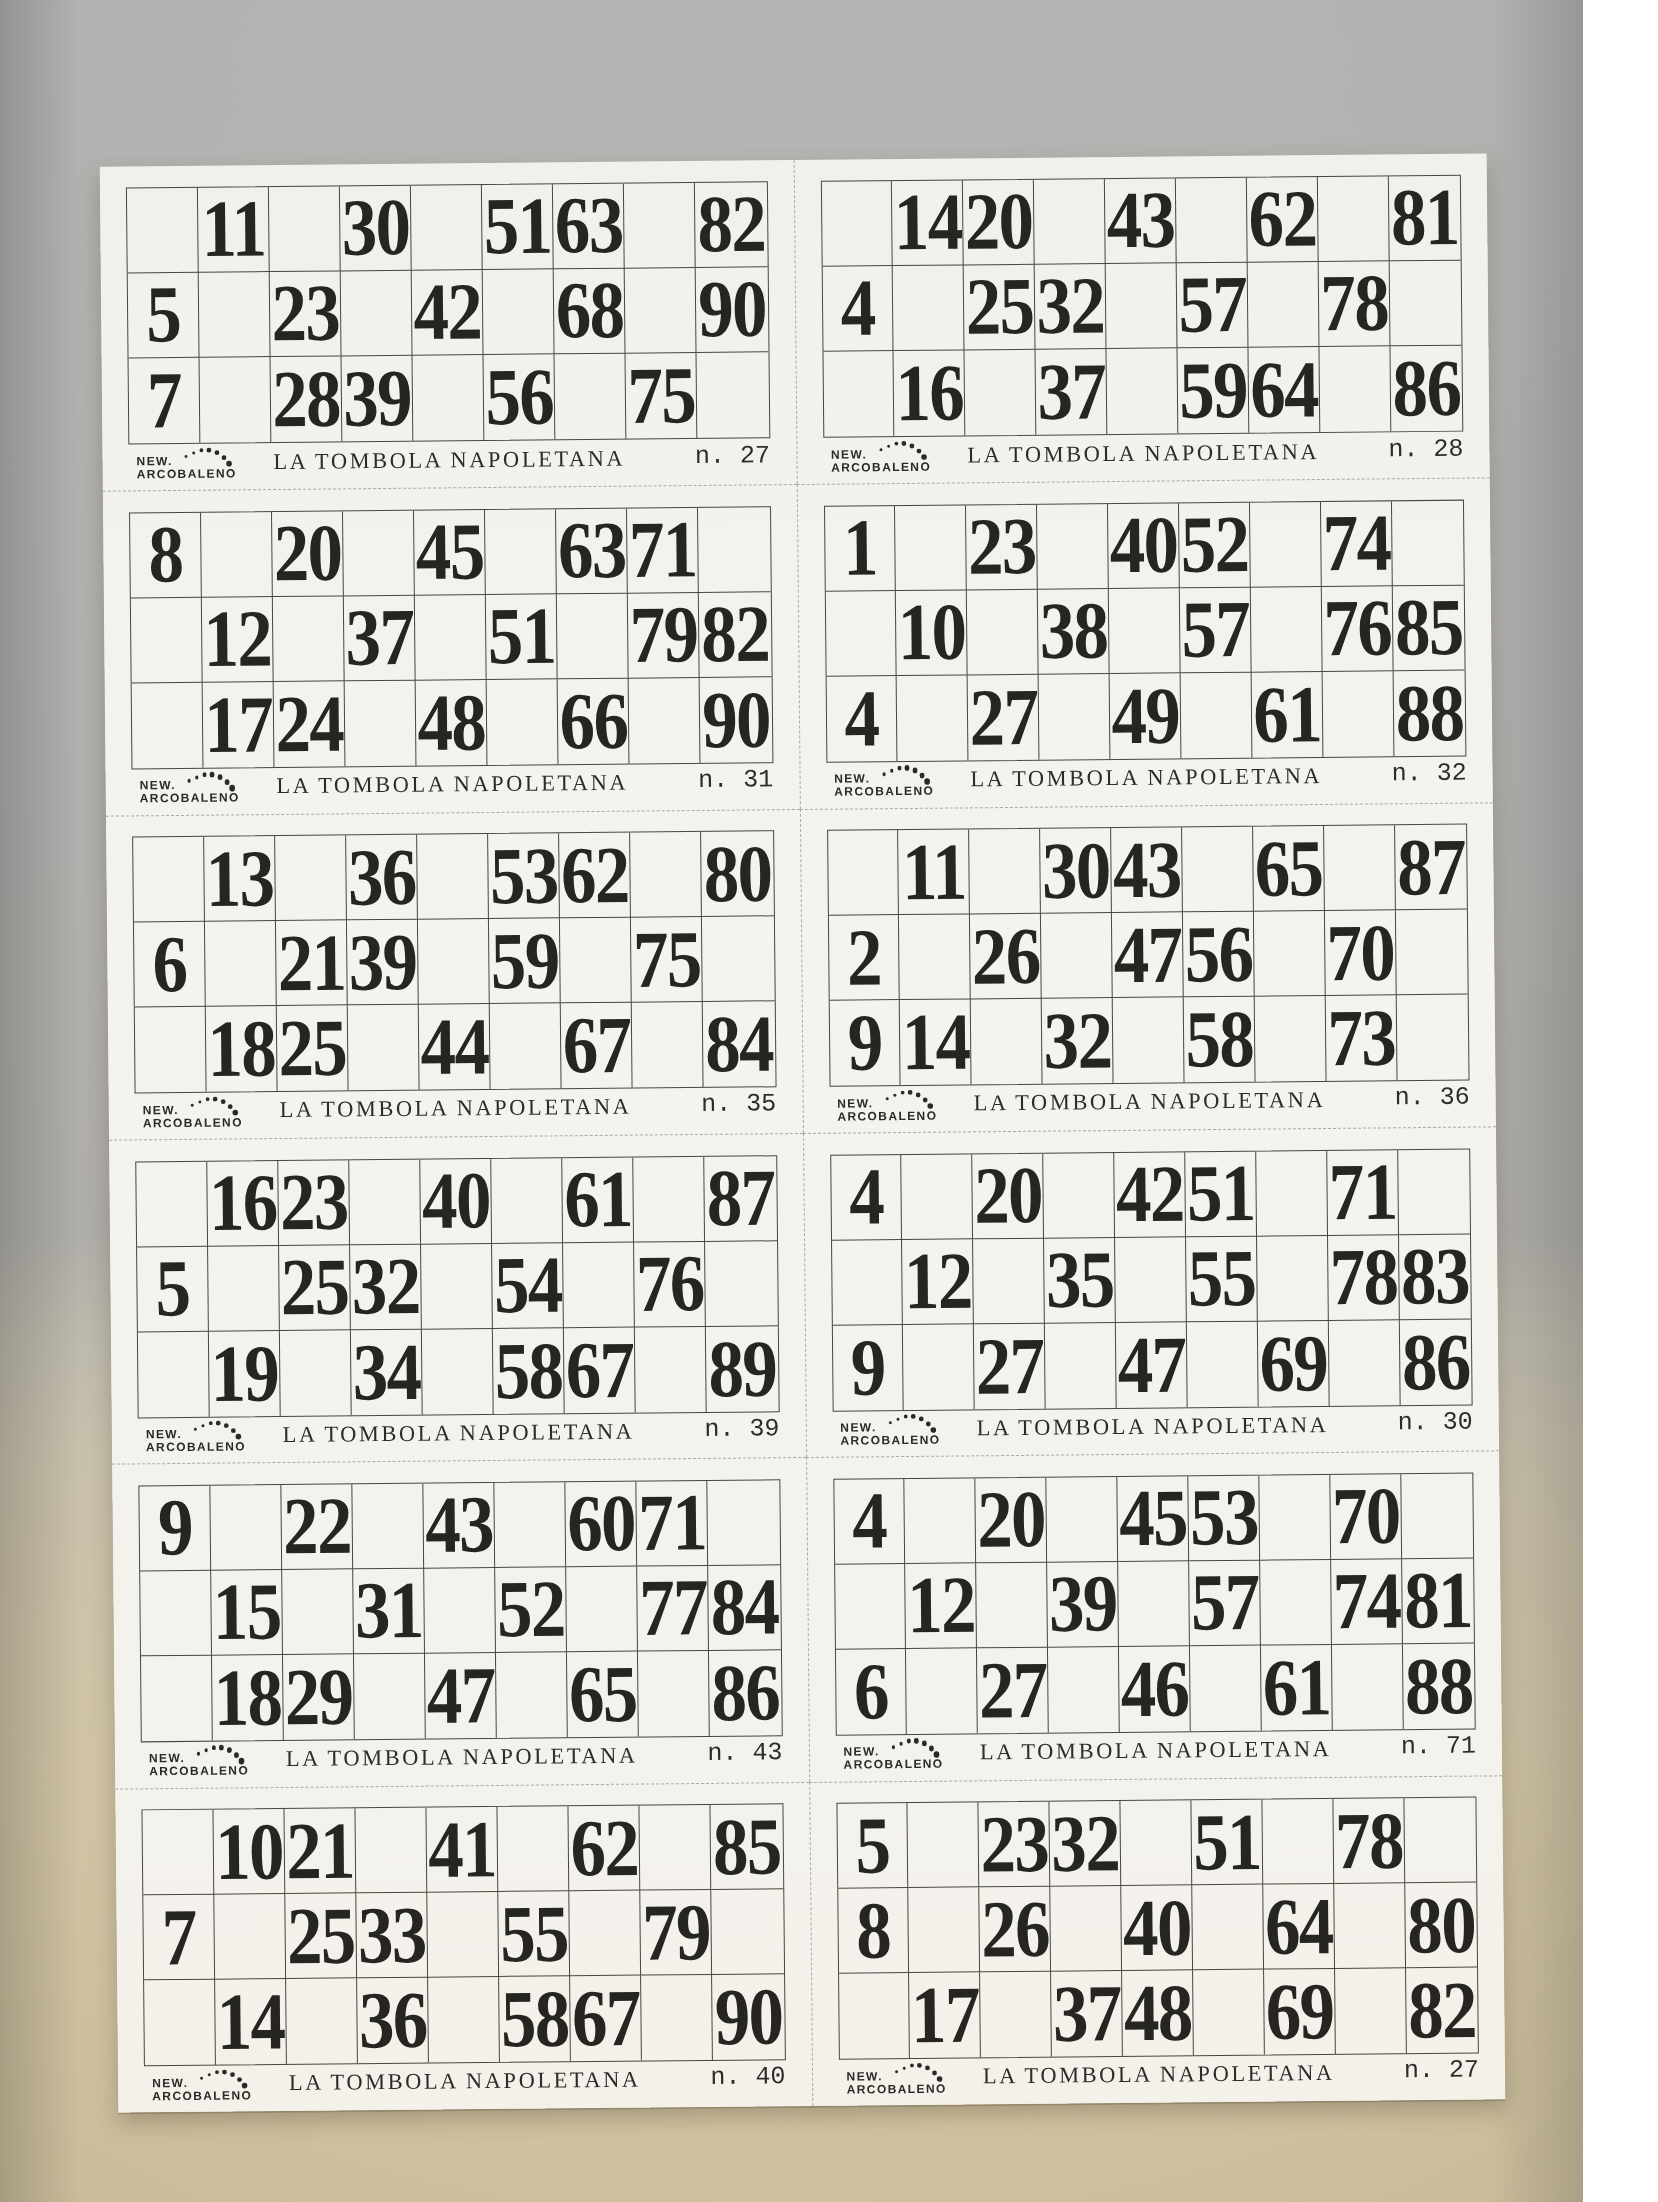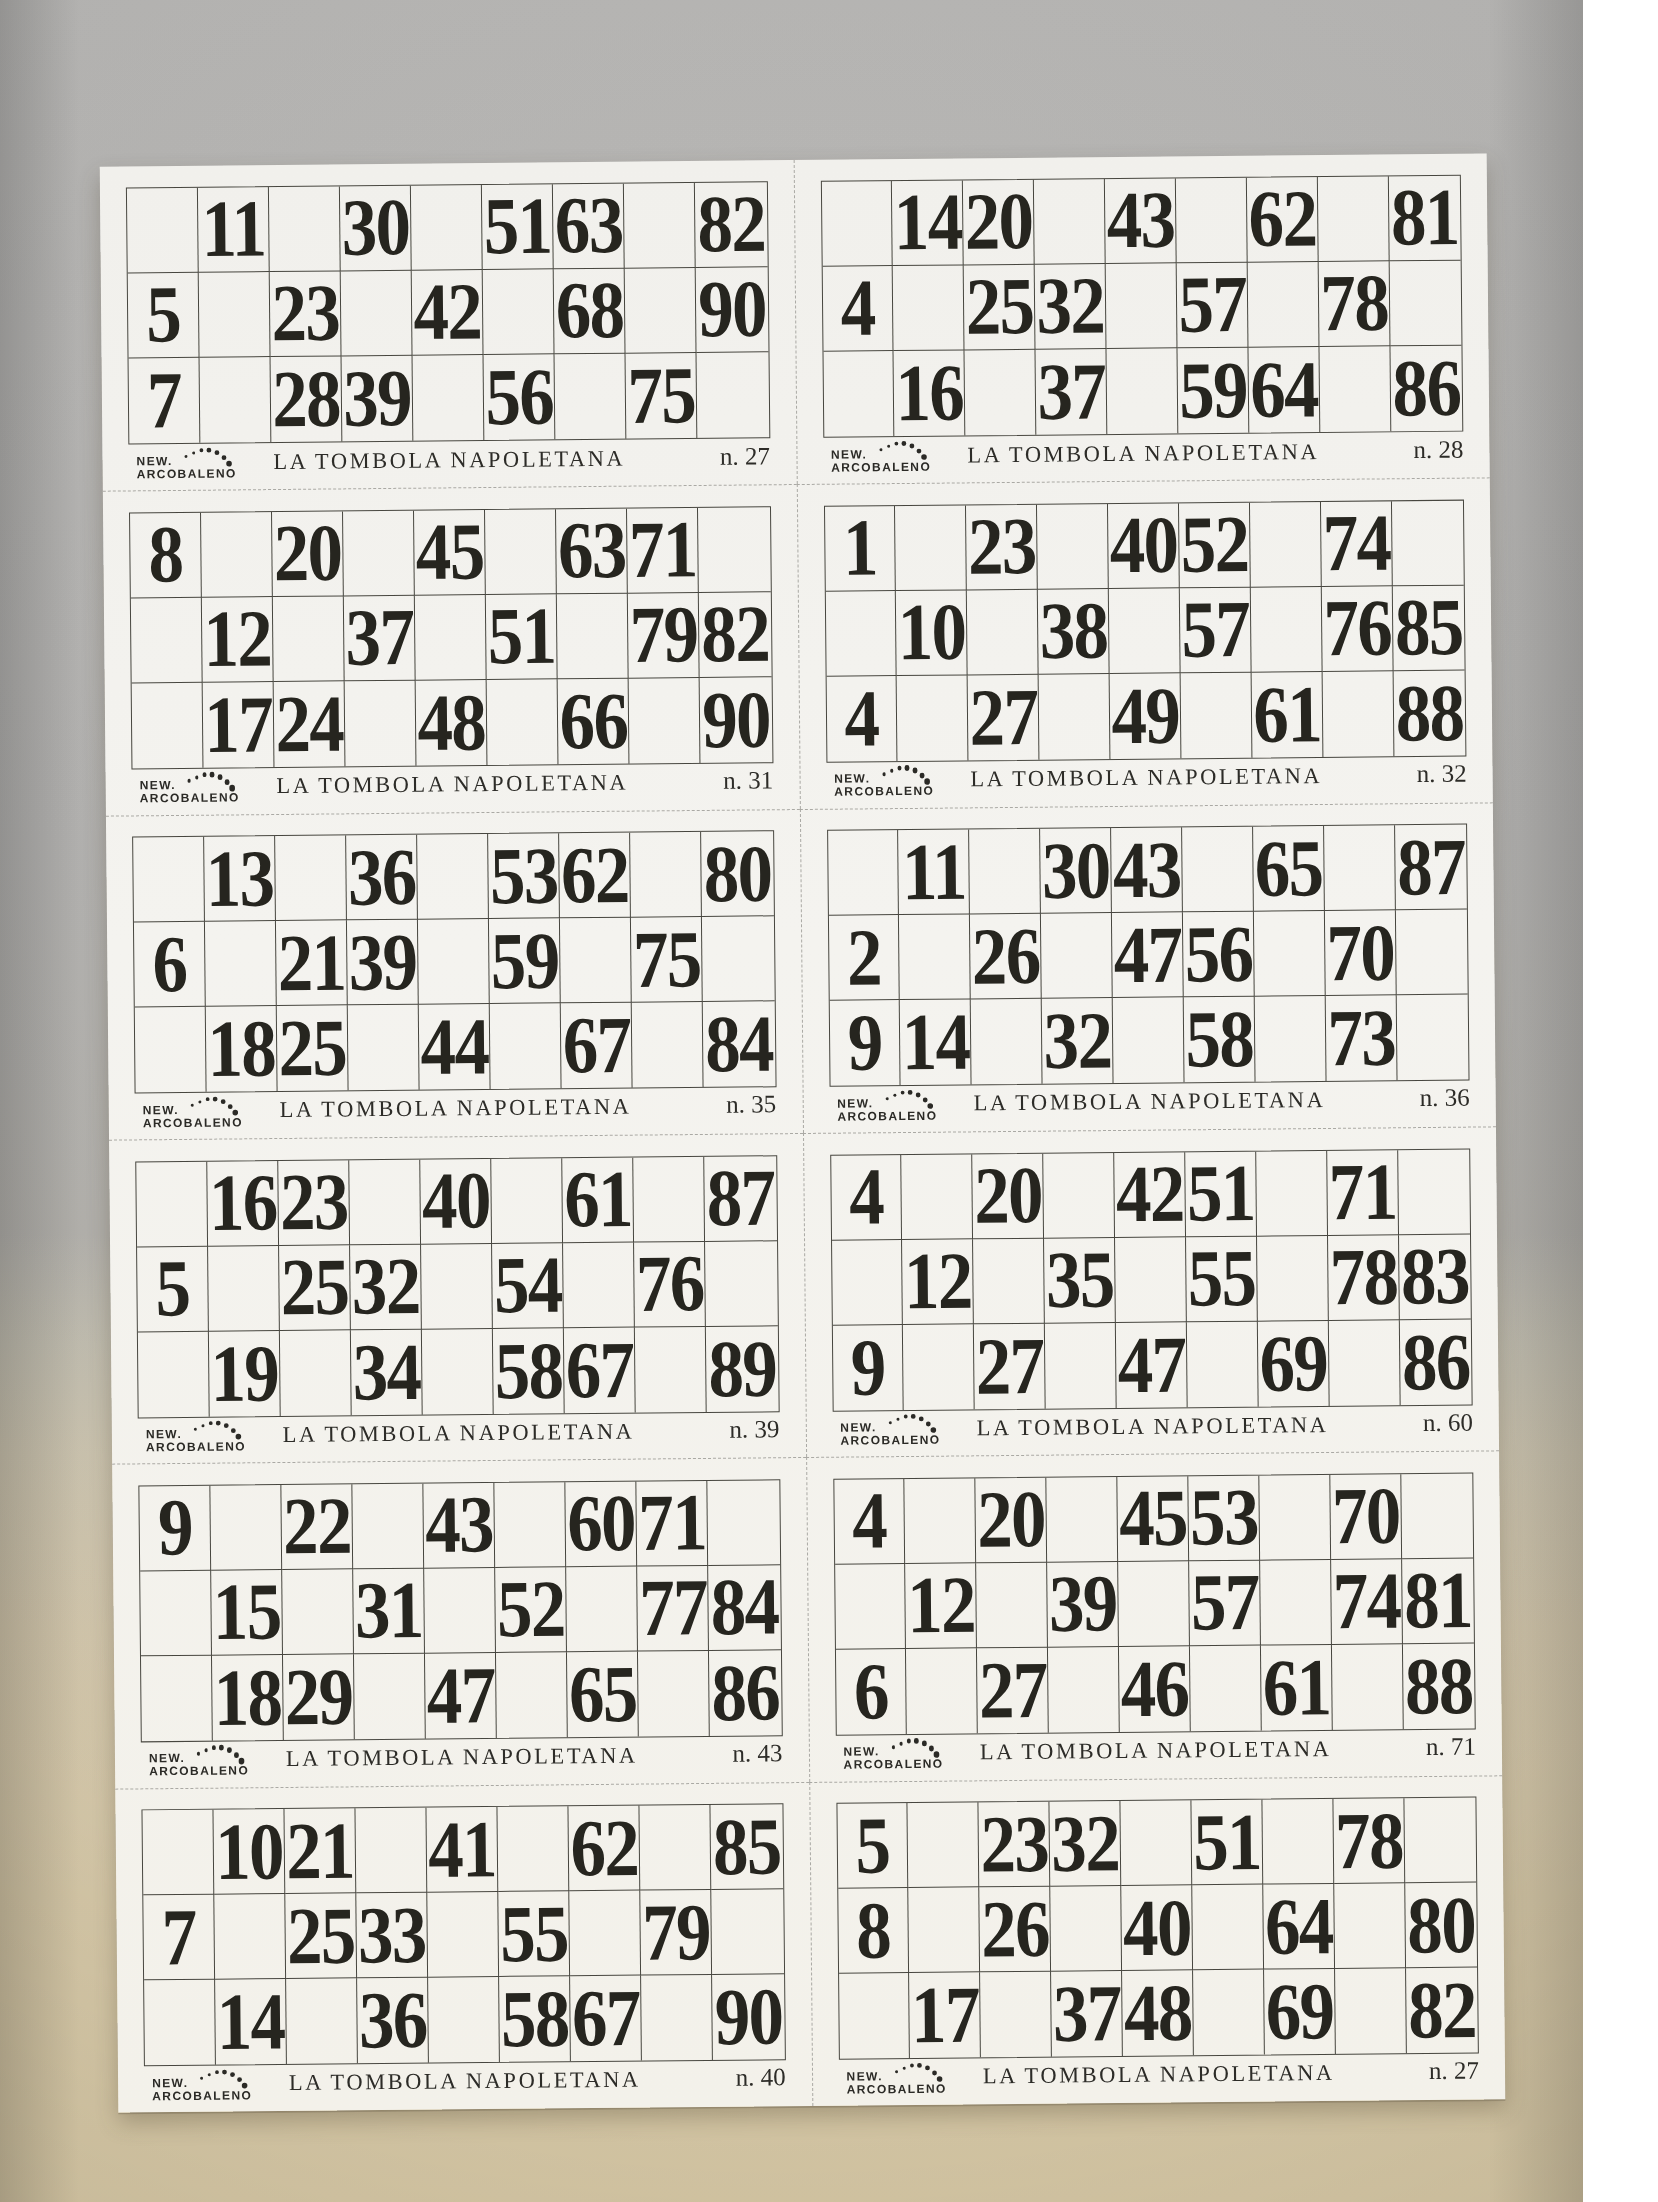--- a/index.html
+++ b/index.html
@@ -80,21 +80,21 @@
       38px 1.7px 0 0.9px #2b2a26,
       43px 7.7px 0 1.3px #2b2a26;
   }
   .card-title{
     position:absolute;left:0;right:0;bottom:9.5px;text-align:center;
     font-family:"Liberation Serif","DejaVu Serif",serif;
     font-size:22.4px;letter-spacing:2.6px;color:#2d2c28;white-space:nowrap;
   }
   .card-number{
     position:absolute;right:0;bottom:9.5px;
-    font-family:Liberation Serif, serif;
+    font-family:Liberation Mono, monospace;
     font-size:25px;color:#2d2c28;white-space:nowrap;
   }
 </style>
 </head>
 <body>
 
 <div class="scene">
   <div class="sheet">
     <div class="cards">
   <div class="card">
@@ -846,21 +846,21 @@
               <span class="num">86</span>
             </div>
           </div>
     <div class="footer">
       <div class="brand">
         <span class="brand-line1">NEW.</span>
         <i class="brand-dots"></i><br>
         <span class="brand-line2">ARCOBALENO</span>
       </div>
       <div class="card-title">LA TOMBOLA NAPOLETANA</div>
-      <div class="card-number">n. 60</div>
+      <div class="card-number">n. 30</div>
     </div>
   </div>
 
   <div class="card">
     <div class="grid">
             <div class="cell">
               <span class="num">9</span>
             </div>
             <div class="cell">
               <span class="num"></span>

